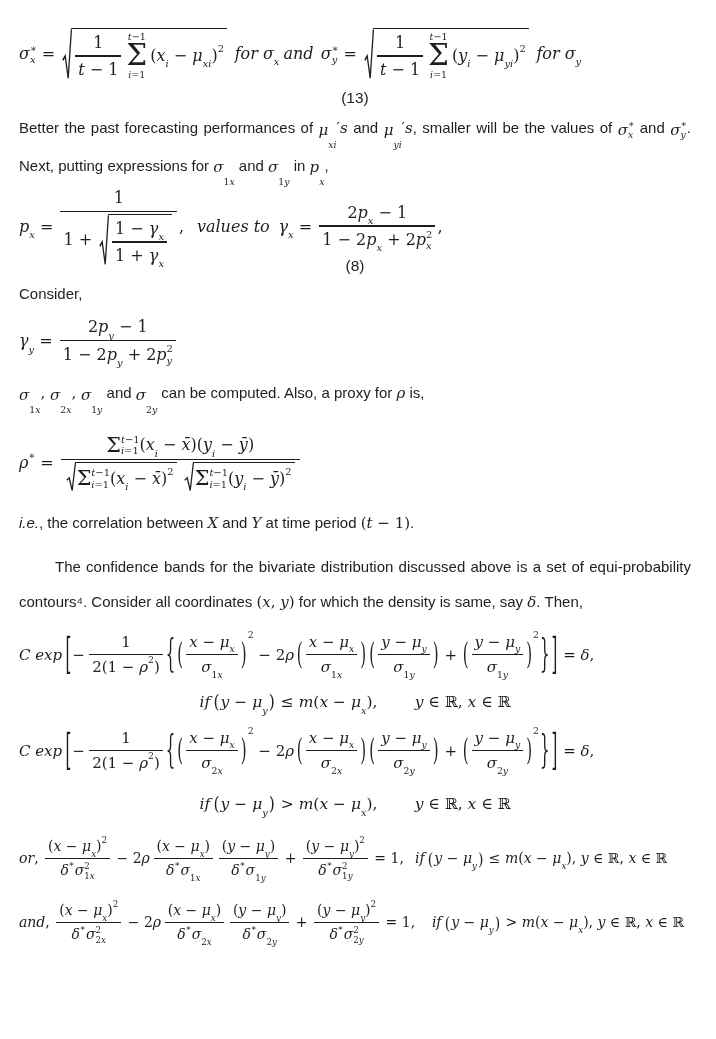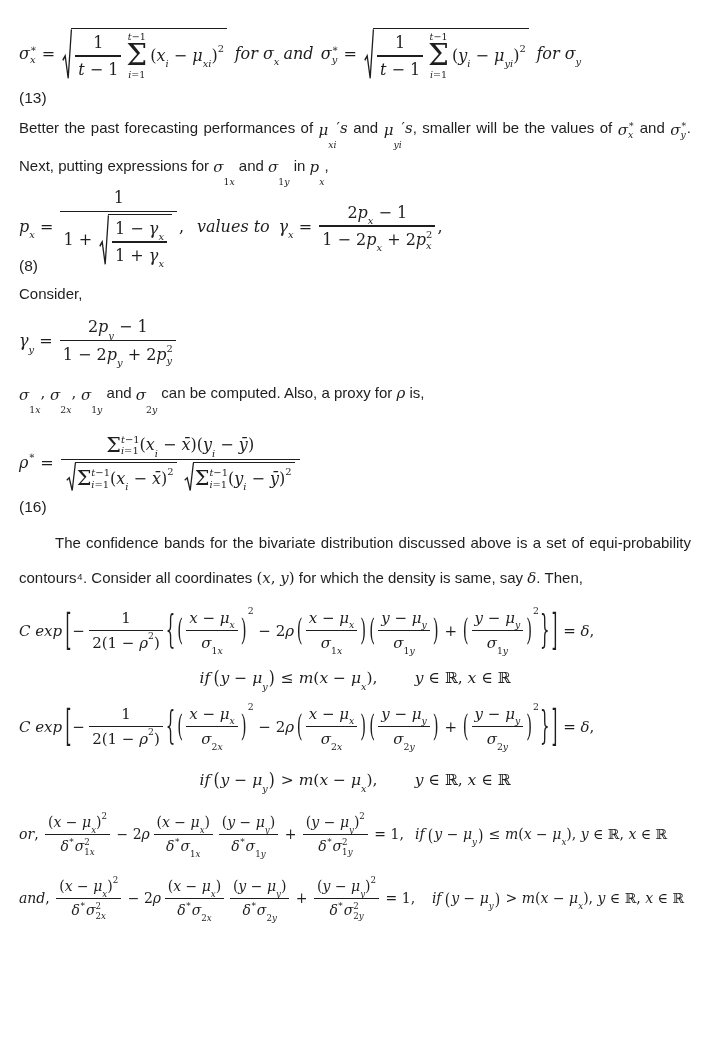--- a/index.html
+++ b/index.html
@@ -14,21 +14,21 @@
   .para .mv, .para .mo { font-family:"DejaVu Serif", serif; }
   .wt { }
   .wti { font-style:italic; }
 
   .meq {
     display:flex; align-items:center; justify-content:flex-start;
     font-family:"DejaVu Serif", serif; font-size:16px; line-height:1.35;
     white-space:nowrap;
   }
   .meq.cond { justify-content:center; font-size:15.5px; }
-  .eqnum { text-align:left; font-size:15.5px; line-height:20px; }
+  .eqnum { text-align:center; font-size:15.5px; line-height:20px; }
 
   .mv { font-style:italic; white-space:pre; }
   .mo { white-space:pre; }
   .mrow { display:inline-flex; align-items:center; white-space:nowrap; }
   .msp { display:inline-block; }
   .mg { line-height:1; }
 
   .mf { display:inline-flex; flex-direction:column; align-items:center; margin:0 2px; vertical-align:middle; }
   .mfn { padding:0 3px 2px; }
   .mfb { align-self:stretch; height:1.2px; background:currentColor; }
@@ -678,22 +678,22 @@
                   <span class="mrow">
                     <span class="mo">2</span>
                   </span>
                 </span>
               </span>
             </span>
           </span>
         </span>
       </span>
     </div>
-  <div class="eqnum" style="margin-top:-8px">(16)</div>
-
+
+  <p class="para"><span class="wti">i.e.</span><span class="wt">, the correlation between </span><span class="mv">X</span><span class="wt"> and </span><span class="mv">Y</span><span class="wt"> at time period </span><span class="mo">(</span><span class="mv">t</span><span class="mo"> − 1)</span><span class="wt">.</span></p>
 
   <p class="para indent" style="margin-top:8px"><span class="wt">The confidence bands for the bivariate distribution discussed above is a set of equi-probability contours⁴. Consider all coordinates </span><span class="mo">(</span><span class="mv">x</span><span class="mo">, </span><span class="mv">y</span><span class="mo">)</span><span class="wt"> for which the density is same, say </span><span class="mv">δ</span><span class="wt">. Then,</span></p>
 
   <div class="meq" style="min-height:62px;margin-top:4px;font-size:15px">
       <span class="mv">C exp</span>
       <span class="msp" style="width: 0.15em;"></span>
       <span class="mdel">
         <span class="mdg" style="transform: scaleY(2.9);">[</span>
         <span class="mrow">
           <span class="mo">−</span>

